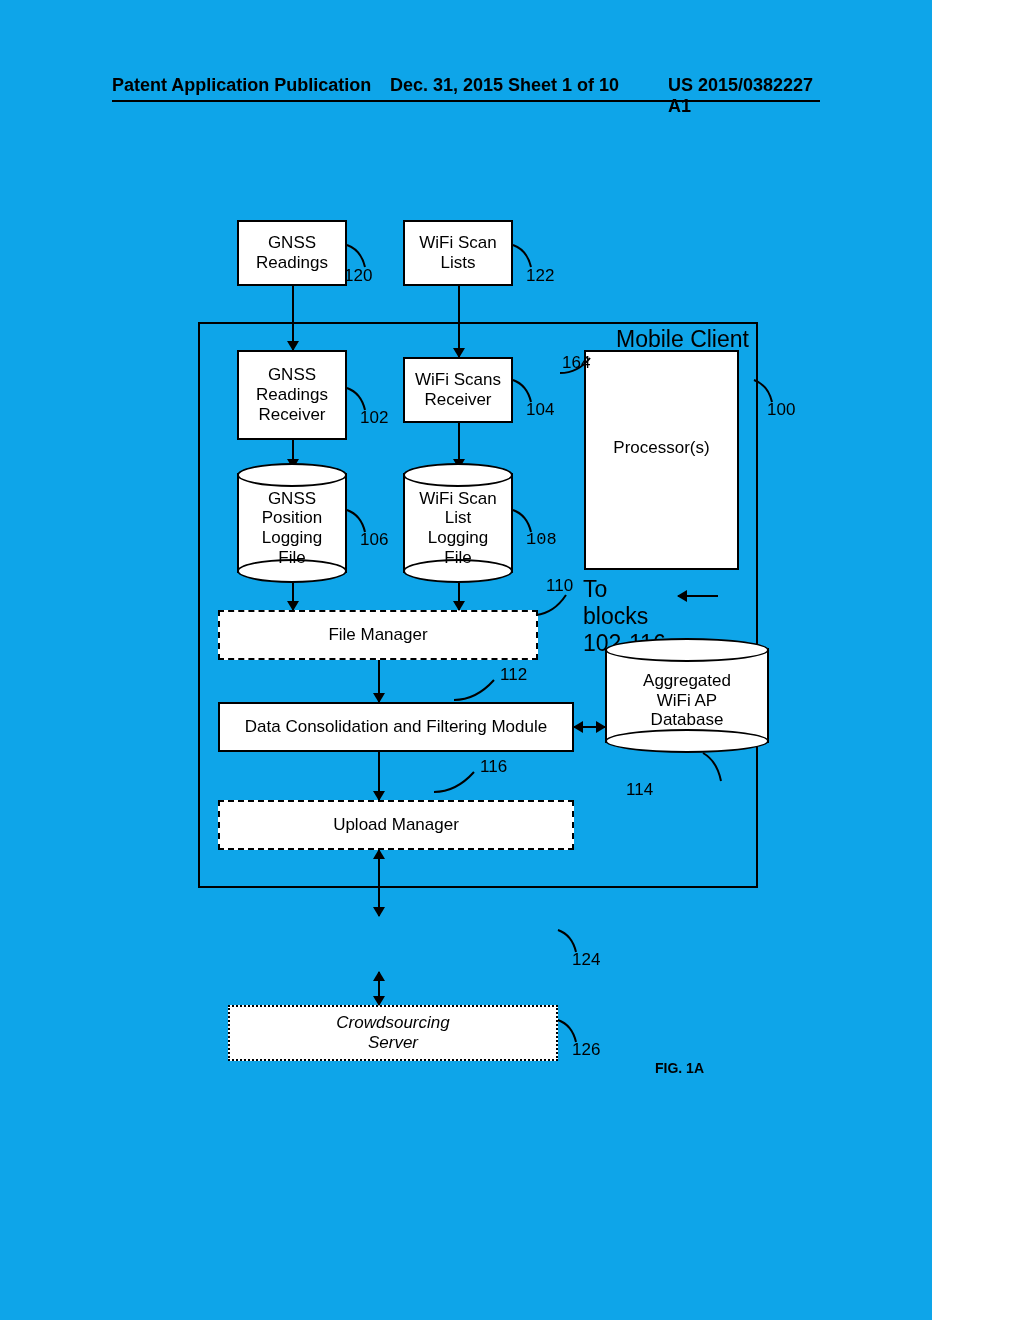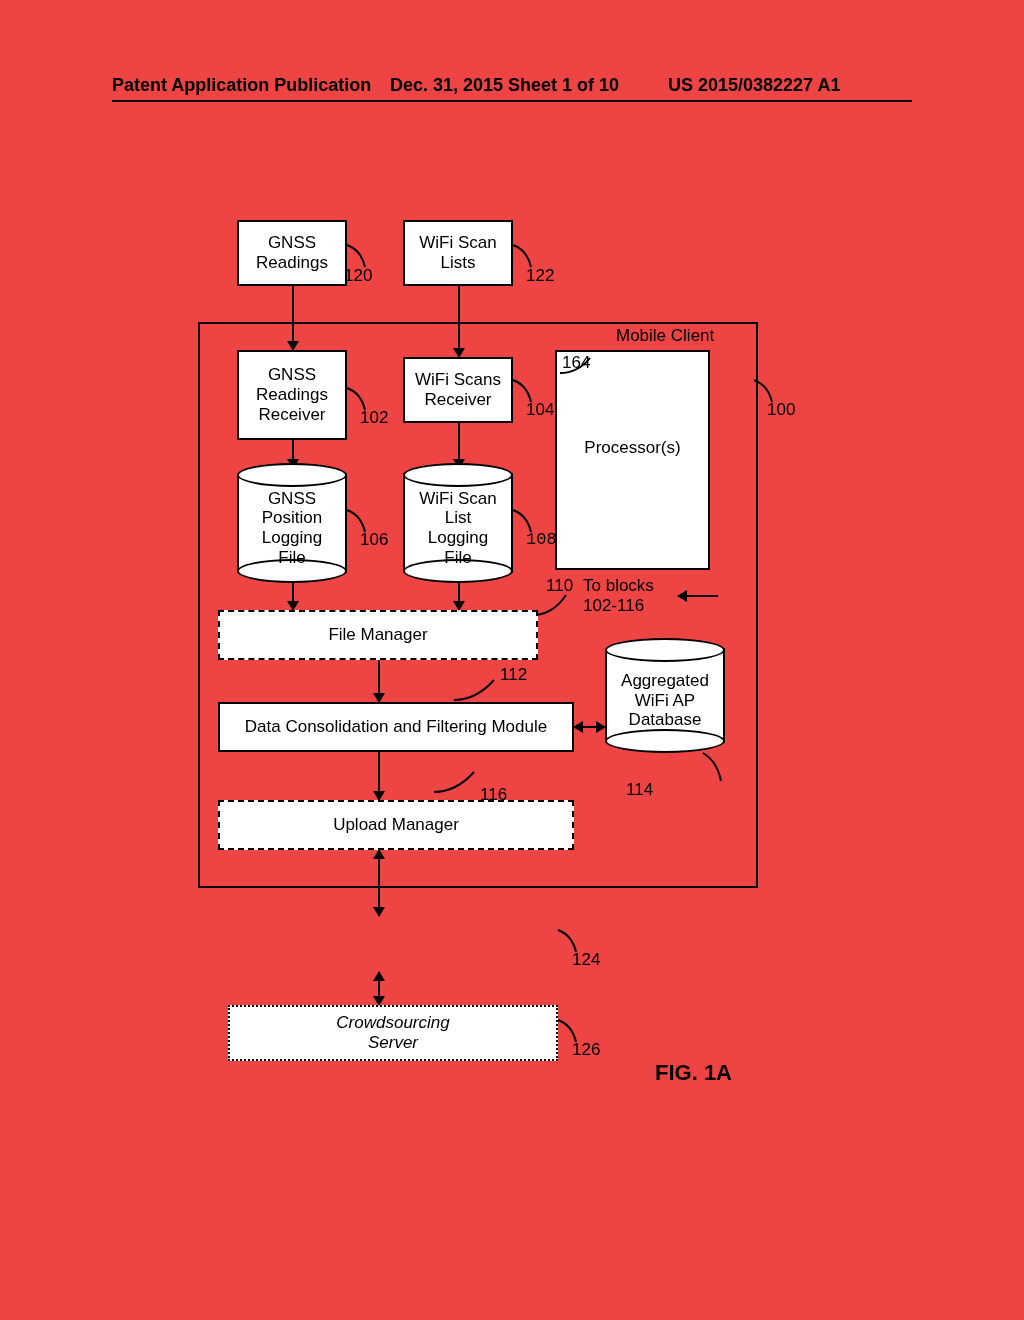--- a/index.html
+++ b/index.html
@@ -5,23 +5,23 @@
   html, body {
     margin: 0;
     padding: 0;
     background: #fff;
     font-family: Arial, Helvetica, sans-serif;
     color: #000;
     width: 1024px;
   }
   .page {
     position: relative;
-    width: 1024px;
+    width: 932px;
     height: 1320px;
-    background: #ef4444;
+    background: #0ea5e9;
   }
   .header {
     position: absolute;
     top: 75px;
     left: 112px;
     right: 112px;
     font-weight: bold;
     font-size: 18px;
   }
   .header .left  { position: absolute; left: 0;   }
@@ -133,26 +133,26 @@
     position: absolute;
   }
   .leader svg { overflow: visible; }
 
   .num {
     position: absolute;
     font-size: 17px;
   }
   .plain {
     position: absolute;
-    font-size: 17px;
+    font-size: 23px;
   }
   .figlabel {
     position: absolute;
     font-weight: bold;
-    font-size: 22px;
+    font-size: 14px;
   }
 
   
   .client {
     position: absolute;
     border: 2px solid #000;
   }
 </style>
 </head>
 <body>
@@ -202,31 +202,31 @@
 Logging
 File</div>
   </div>
 
   <div class="box" style="left:218px; top:702px; width:356px; height:50px;">Data Consolidation and Filtering Module</div>
 
   <div class="box dashed" style="left:218px; top:610px; width:320px; height:50px;">File Manager</div>
 
   <div class="box dashed" style="left:218px; top:800px; width:356px; height:50px;">Upload Manager</div>
 
-  <div class="box" style="left:555px; top:350px; width:155px; height:220px; align-items:center; justify-content:flex-start;">
+  <div class="box" style="left:584px; top:350px; width:155px; height:220px; align-items:center; justify-content:flex-start;">
       <div style="width:100%; text-align:center; margin-top:82px;">Processor(s)</div>
   </div>
 
   <span class="plain" style="left:583px; top:576px; white-space:pre-line; width:90px;">To blocks
 102-116</span>
   <div class="arrow h" style="left:678px; top:595px; width:40px;">
     <div class="head left"></div>
   </div>
 
-  <div class="cyl" style="left:605px; top:638px; width:120px; height:115px;">
+  <div class="cyl" style="left:605px; top:638px; width:120px; height:115px;padding-left:44px;">
     <div class="body"></div>
       <div class="top"></div>
       <div class="bot"></div>
     <div class="lbl" style="white-space:pre-line;">Aggregated
 WiFi AP
 Database</div>
   </div>
 
 
   <div class="box dotted" style="left:228px; top:1005px; width:330px; height:56px; white-space:pre-line;">Crowdsourcing
@@ -347,21 +347,21 @@
         <path d="M0 20 Q22 20 40 0" stroke="#000" fill="none" stroke-width="2"></path>
       </svg>
   </div>
   <span class="num" style="left:500px; top:665px;">112</span>
 
   <div class="leader" style="left:434px; top:772px;">
     <svg width="50" height="25">
         <path d="M0 20 Q22 20 40 0" stroke="#000" fill="none" stroke-width="2"></path>
       </svg>
   </div>
-  <span class="num" style="left:480px; top:757px;margin-top:28px;">116</span>
+  <span class="num" style="left:480px; top:757px;">116</span>
 
   <div class="leader" style="left:703px; top:753px;">
     <svg width="30" height="35">
         <path d="M0 0 Q14 8 18 28" stroke="#000" fill="none" stroke-width="2"></path>
       </svg>
   </div>
   <span class="num" style="left:626px; top:780px;">114</span>
 
   <div class="leader" style="left:558px; top:930px;">
     <svg width="30" height="30">

